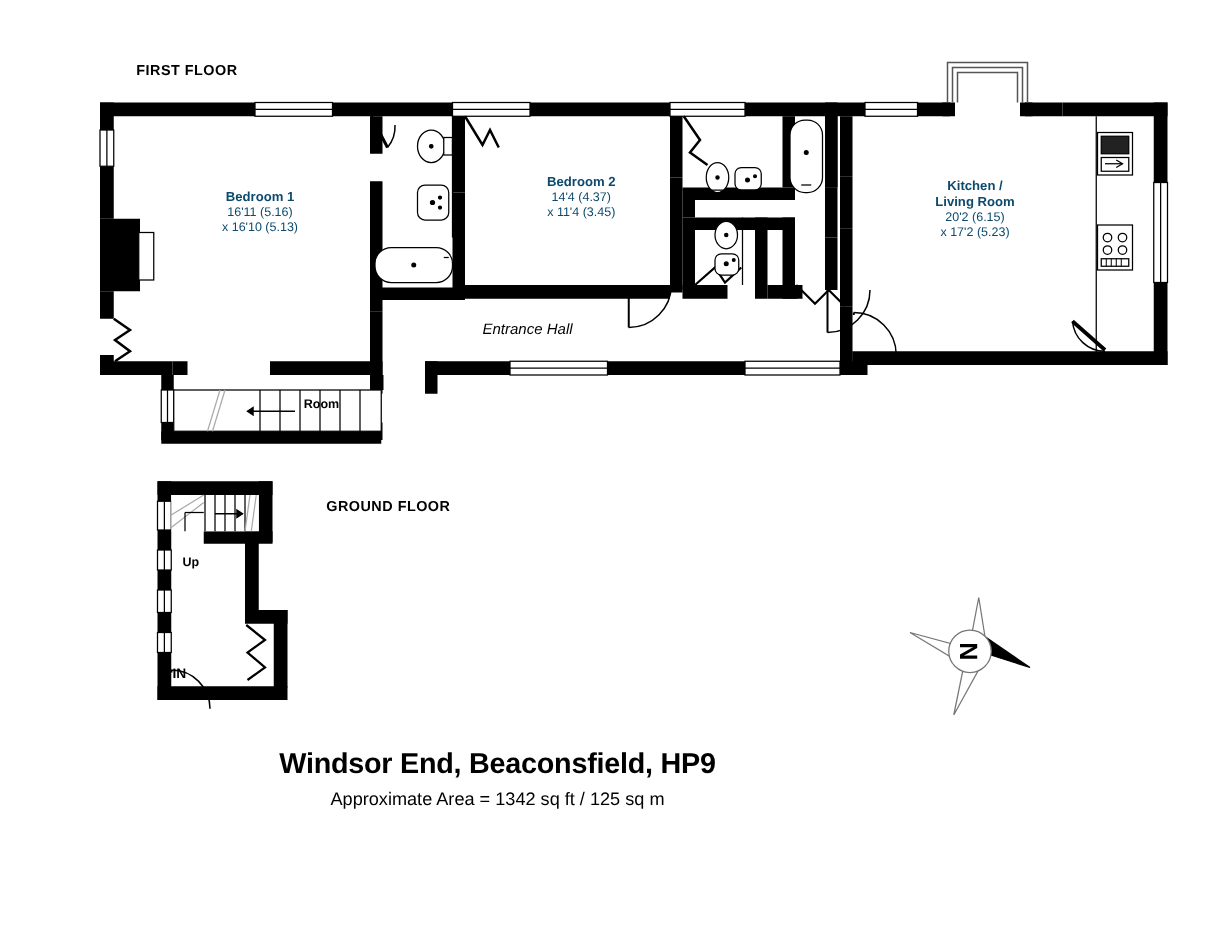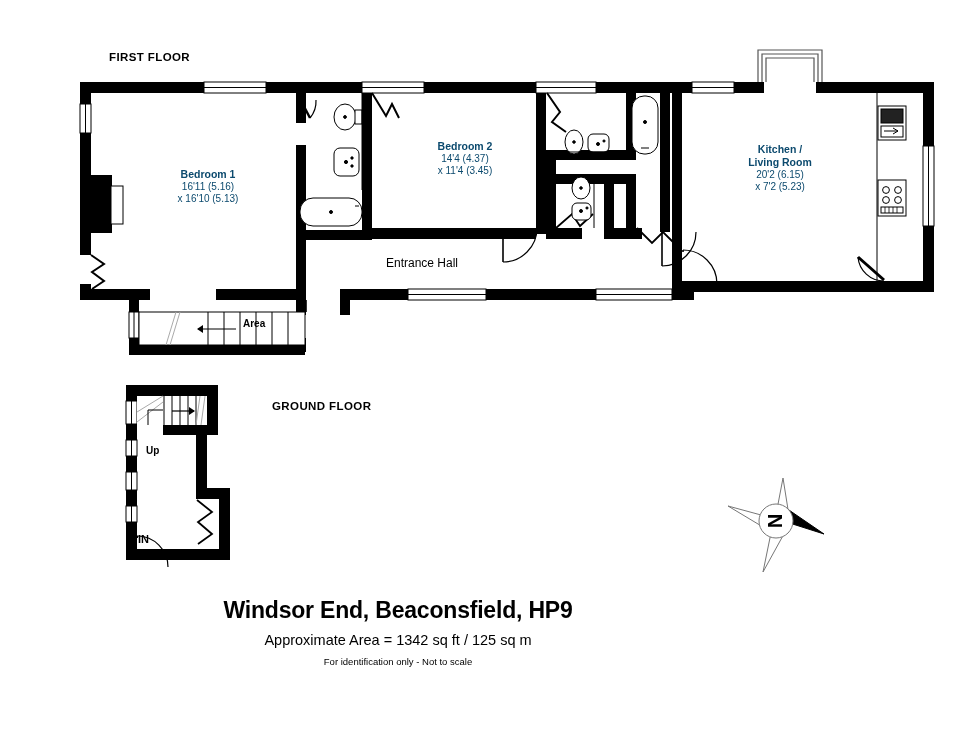--- a/index.html
+++ b/index.html
@@ -29,21 +29,21 @@
   }
   .floor-heading {
     position: absolute;
     font-weight: bold;
     font-size: 11.5px;
     letter-spacing: 0.4px;
     color: #000;
     white-space: nowrap;
   }
   #first-floor-heading { left: 81px; top: 51px; padding-left: 28px; }
-  #ground-floor-heading { left: 272px; top: 400px; }
+  #ground-floor-heading { left: 261px; top: 400px; }
 
   .room-label {
     position: absolute;
     text-align: center;
     white-space: nowrap;
     line-height: 1.22;
     color: #0c4a6e;
   }
   .room-label .rl-name {
     font-weight: bold;
@@ -52,37 +52,38 @@
   }
   .room-label .rl-dim {
     font-size: 10px;
     display: block;
   }
   .hall-label {
     position: absolute;
     font-size: 12px;
     white-space: nowrap;
     color: #000;
+    font-style: italic;
   }
   .stair-label {
     position: absolute;
     font-weight: bold;
     font-size: 10px;
     white-space: nowrap;
     color: #000;
   }
   .in-label {
     position: absolute;
     font-weight: bold;
     font-size: 11px;
     white-space: nowrap;
     color: #000;
   }
 
-  #bedroom1-label { left: 118px; top: 168px; width: 180px; }
+  #bedroom1-label { left: 118px; top: 152px; width: 180px; }
   #bedroom2-label { left: 375px; top: 140px; width: 180px; }
   #kitchen-label  { left: 690px; top: 143px; width: 180px; }
   #entrance-hall-label { left: 386px; top: 256px; }
   #down-label { left: 243px; top: 318px; }
   #up-label { left: 146px; top: 445px; }
   #in-label { left: 99px; top: 533px; margin-left: 39px; }
 
   #title-block {
     position: absolute;
     left: 0;
@@ -509,30 +510,29 @@
   <div class="room-label" id="bedroom2-label">
     <span class="rl-name">Bedroom 2</span>
     <span class="rl-dim">14'4 (4.37)</span>
     <span class="rl-dim">x 11'4 (3.45)</span>
   </div>
 
   <div class="room-label" id="kitchen-label">
     <span class="rl-name">Kitchen /</span>
     <span class="rl-name">Living Room</span>
     <span class="rl-dim">20'2 (6.15)</span>
-    <span class="rl-dim">x 7'2 (5.23)</span>
+    <span class="rl-dim">x 17'2 (5.23)</span>
   </div>
 
   <div class="hall-label" id="entrance-hall-label">Entrance Hall</div>
 
-  <div class="stair-label" id="down-label">Area</div>
+  <div class="stair-label" id="down-label">Room</div>
 
   <div class="stair-label" id="up-label">Up</div>
 
   <div class="in-label" id="in-label">IN</div>
 
   <div id="title-block">
     <div id="plan-title">Windsor End, Beaconsfield, HP9</div>
     <div id="plan-area">Approximate Area = 1342 sq ft / 125 sq m</div>
-    <div id="plan-disclaimer">For identification only - Not to scale</div>
   </div>
 
 </div>
 
 </body></html>

